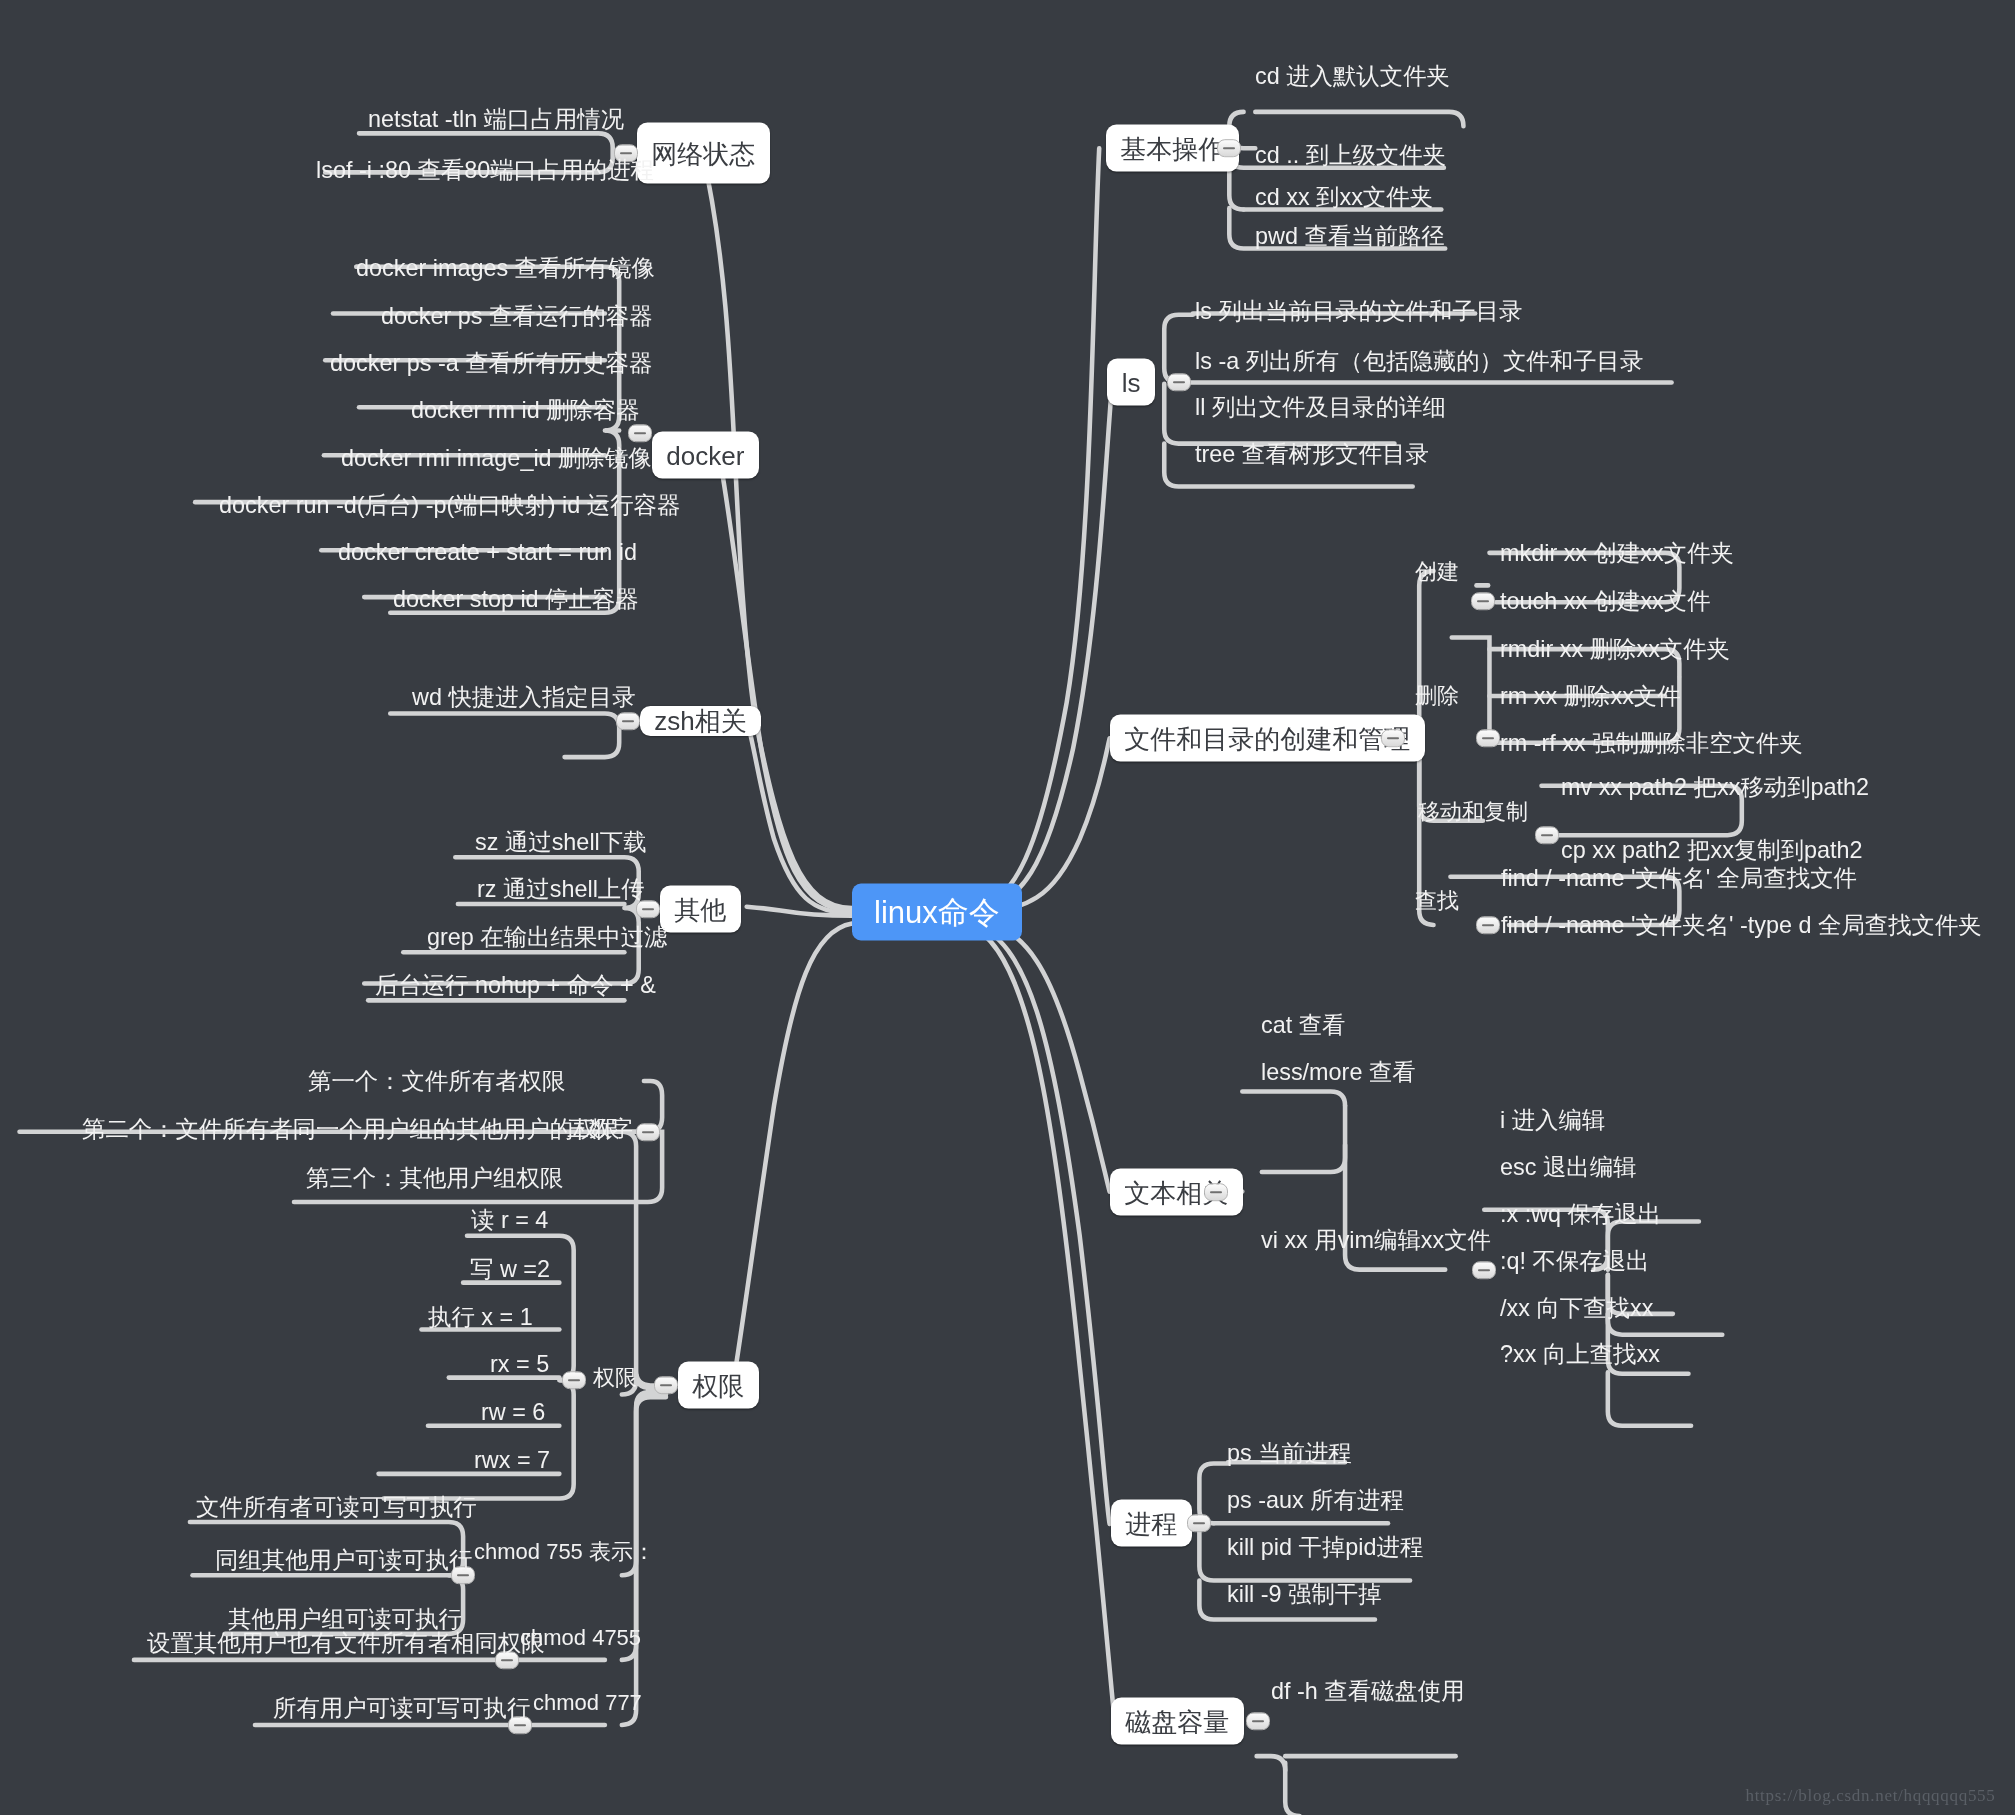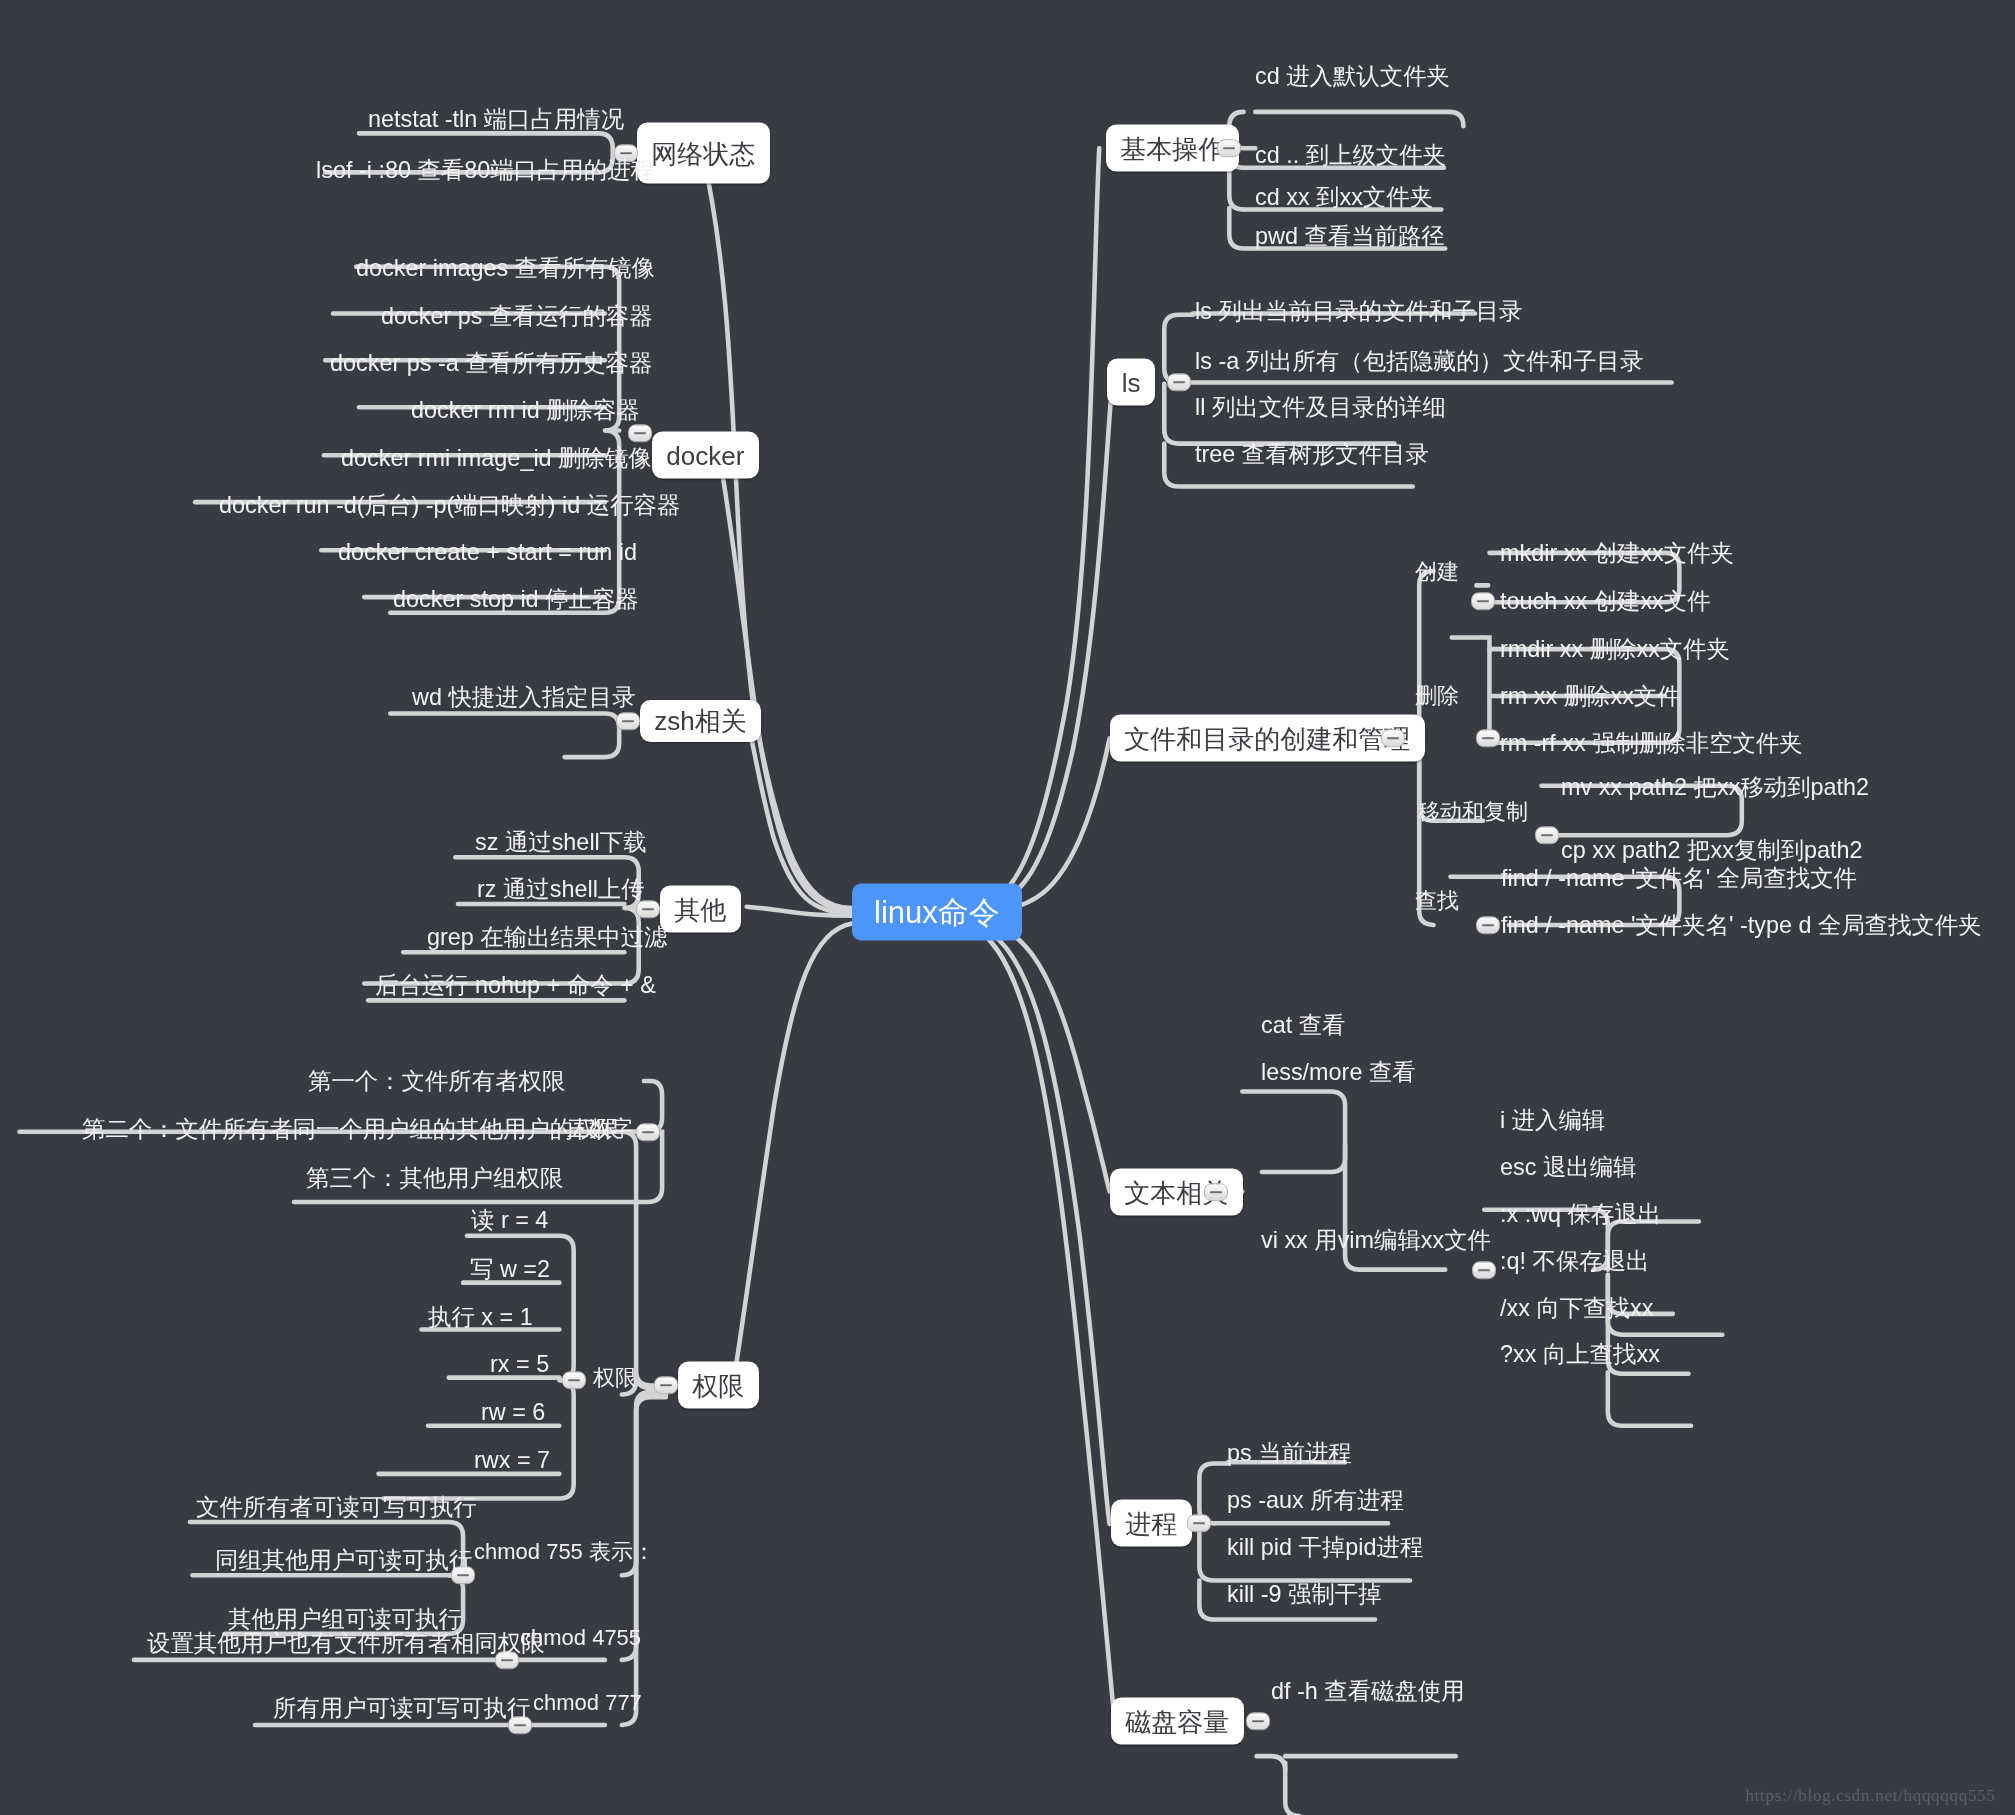--- a/index.html
+++ b/index.html
@@ -191,21 +191,21 @@
   <div class="dot" style="left:640px;top:433px;"></div>
   <div class="leaf" style="left:356px;top:269px;">docker images 查看所有镜像</div>
   <div class="leaf" style="left:381px;top:317px;">docker  ps 查看运行的容器</div>
   <div class="leaf" style="left:330px;top:364px;">docker ps -a 查看所有历史容器</div>
   <div class="leaf" style="left:411px;top:411px;">docker rm id 删除容器</div>
   <div class="leaf" style="left:341px;top:459px;">docker rmi image_id 删除镜像</div>
   <div class="leaf" style="left:219px;top:506px;">docker run -d(后台) -p(端口映射) id 运行容器</div>
   <div class="leaf" style="left:338px;top:553px;">docker create + start  = run id</div>
   <div class="leaf" style="left:393px;top:600px;">docker  stop id 停止容器</div>
 
-  <div class="chip" style="left:640px;top:721px;height:42px;text-align:right;">zsh相关</div>
+  <div class="chip" style="left:640px;top:721px;height:30px;text-align:right;">zsh相关</div>
   <div class="dot" style="left:628px;top:721px;"></div>
   <div class="leaf" style="left:412px;top:698px;">wd 快捷进入指定目录</div>
 
   <div class="chip" style="left:660px;top:909px;height:47px;">其他</div>
   <div class="dot" style="left:648px;top:909px;"></div>
   <div class="leaf" style="left:475px;top:843px;">sz 通过shell下载</div>
   <div class="leaf" style="left:477px;top:890px;">rz 通过shell上传</div>
   <div class="leaf" style="left:427px;top:938px;">grep 在输出结果中过滤</div>
   <div class="leaf" style="left:375px;top:986px;">后台运行 nohup + 命令 + &amp;</div>
 

